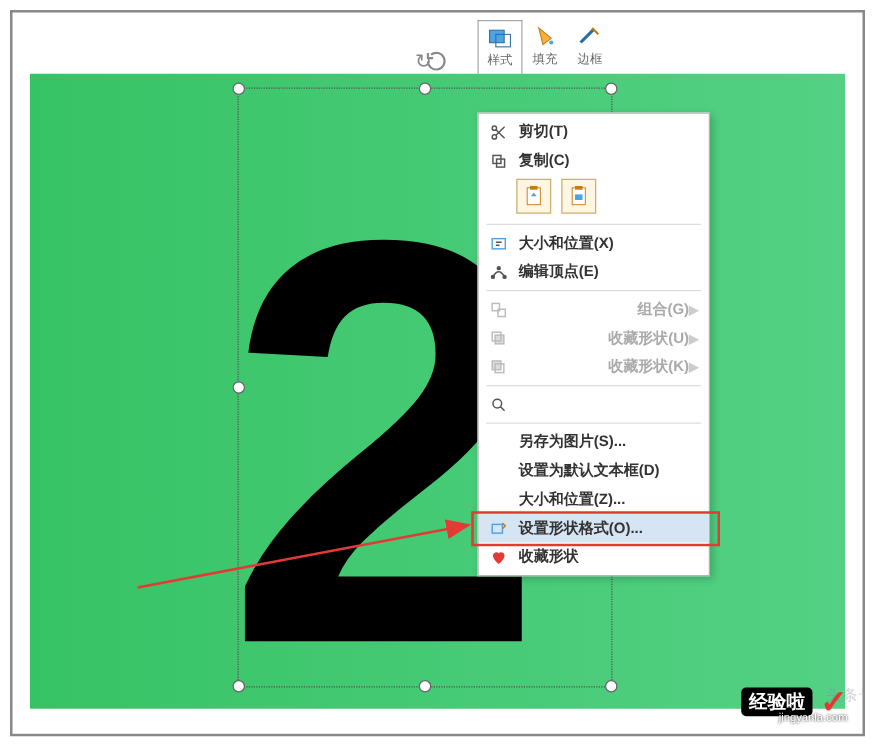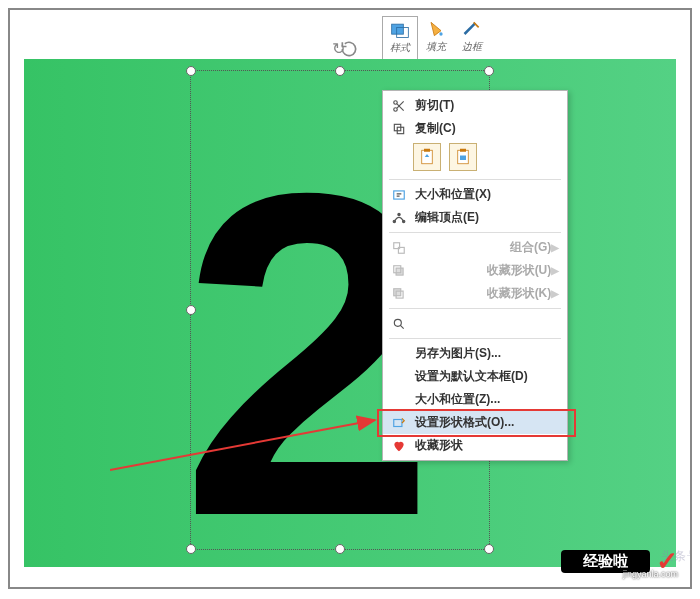--- a/index.html
+++ b/index.html
@@ -70,21 +70,20 @@
     gap: 0;
     background: #fff;
   }
   .mini-item {
     width: 36px;
     text-align: center;
     font-size: 11px;
     color: #666;
     padding: 2px 0 4px 0;
     cursor: pointer;
-    font-style: italic;
   }
   .mini-item.active {
     border: 1px solid #aaa;
     border-bottom: none;
     background: #fff;
   }
   .mini-icon { height: 22px; display:flex; align-items:center; justify-content:center; }
   .mini-label { font-size: 10px; }
   .rotate-icon {
     position: absolute;
@@ -159,21 +158,21 @@
     position: absolute;
     right: 12px; bottom: 10px;
     display: flex;
     align-items: center;
     gap: 6px;
     z-index: 20;
   }
   .watermark .jy {
     background: #000;
     color: #fff;
-    padding: 2px 22px;
+    padding: 2px 6px;
     border-radius: 4px;
     font-size: 15px;
     font-weight: 700;
   }
   .watermark .check {
     color: #e53935;
     font-size: 26px;
     font-weight: 700;
   }
   .watermark .dom {

